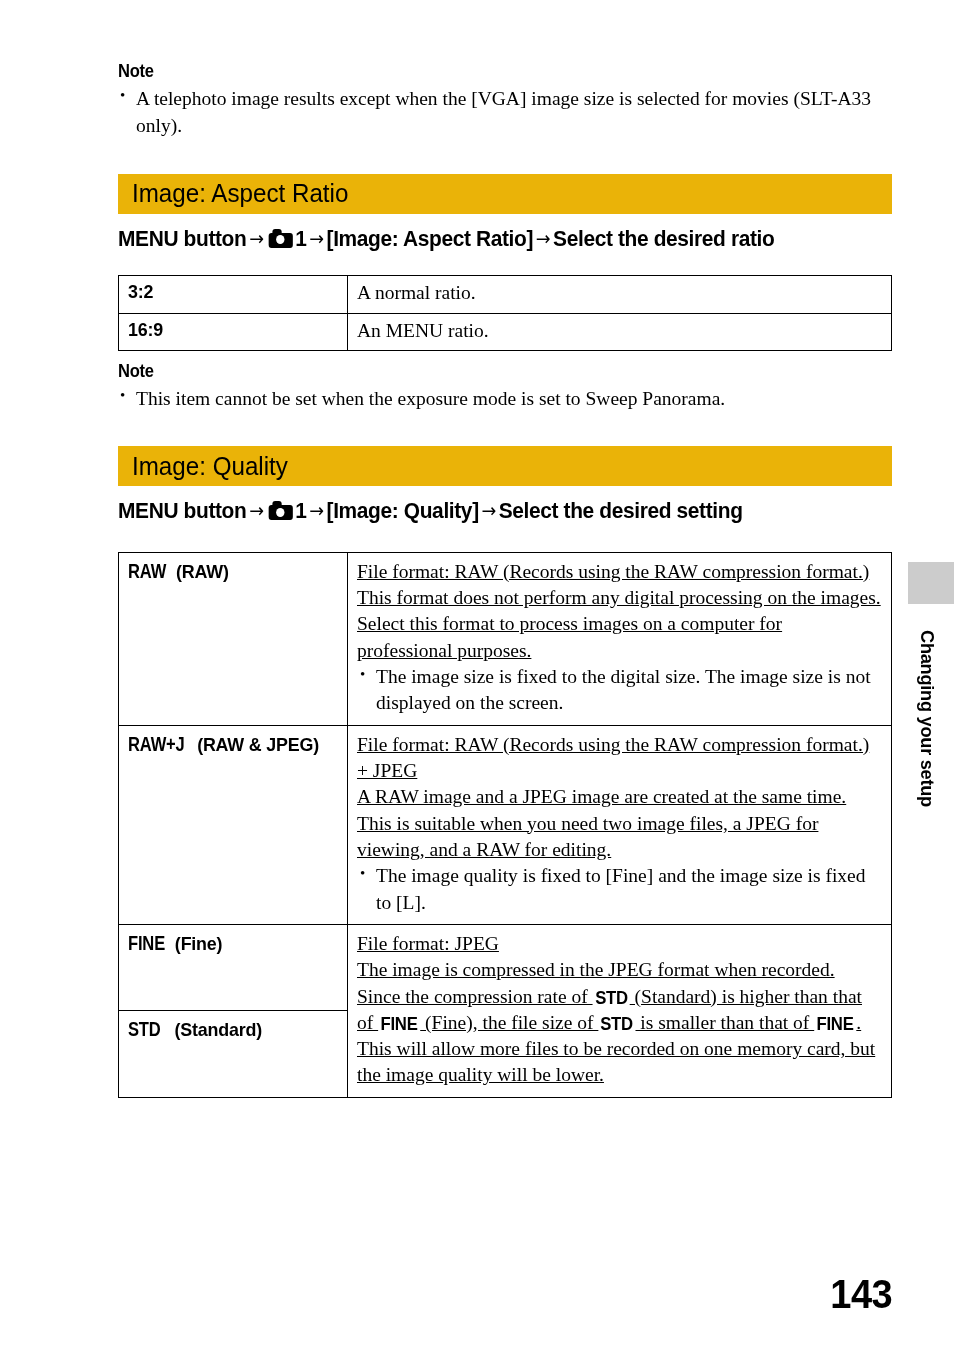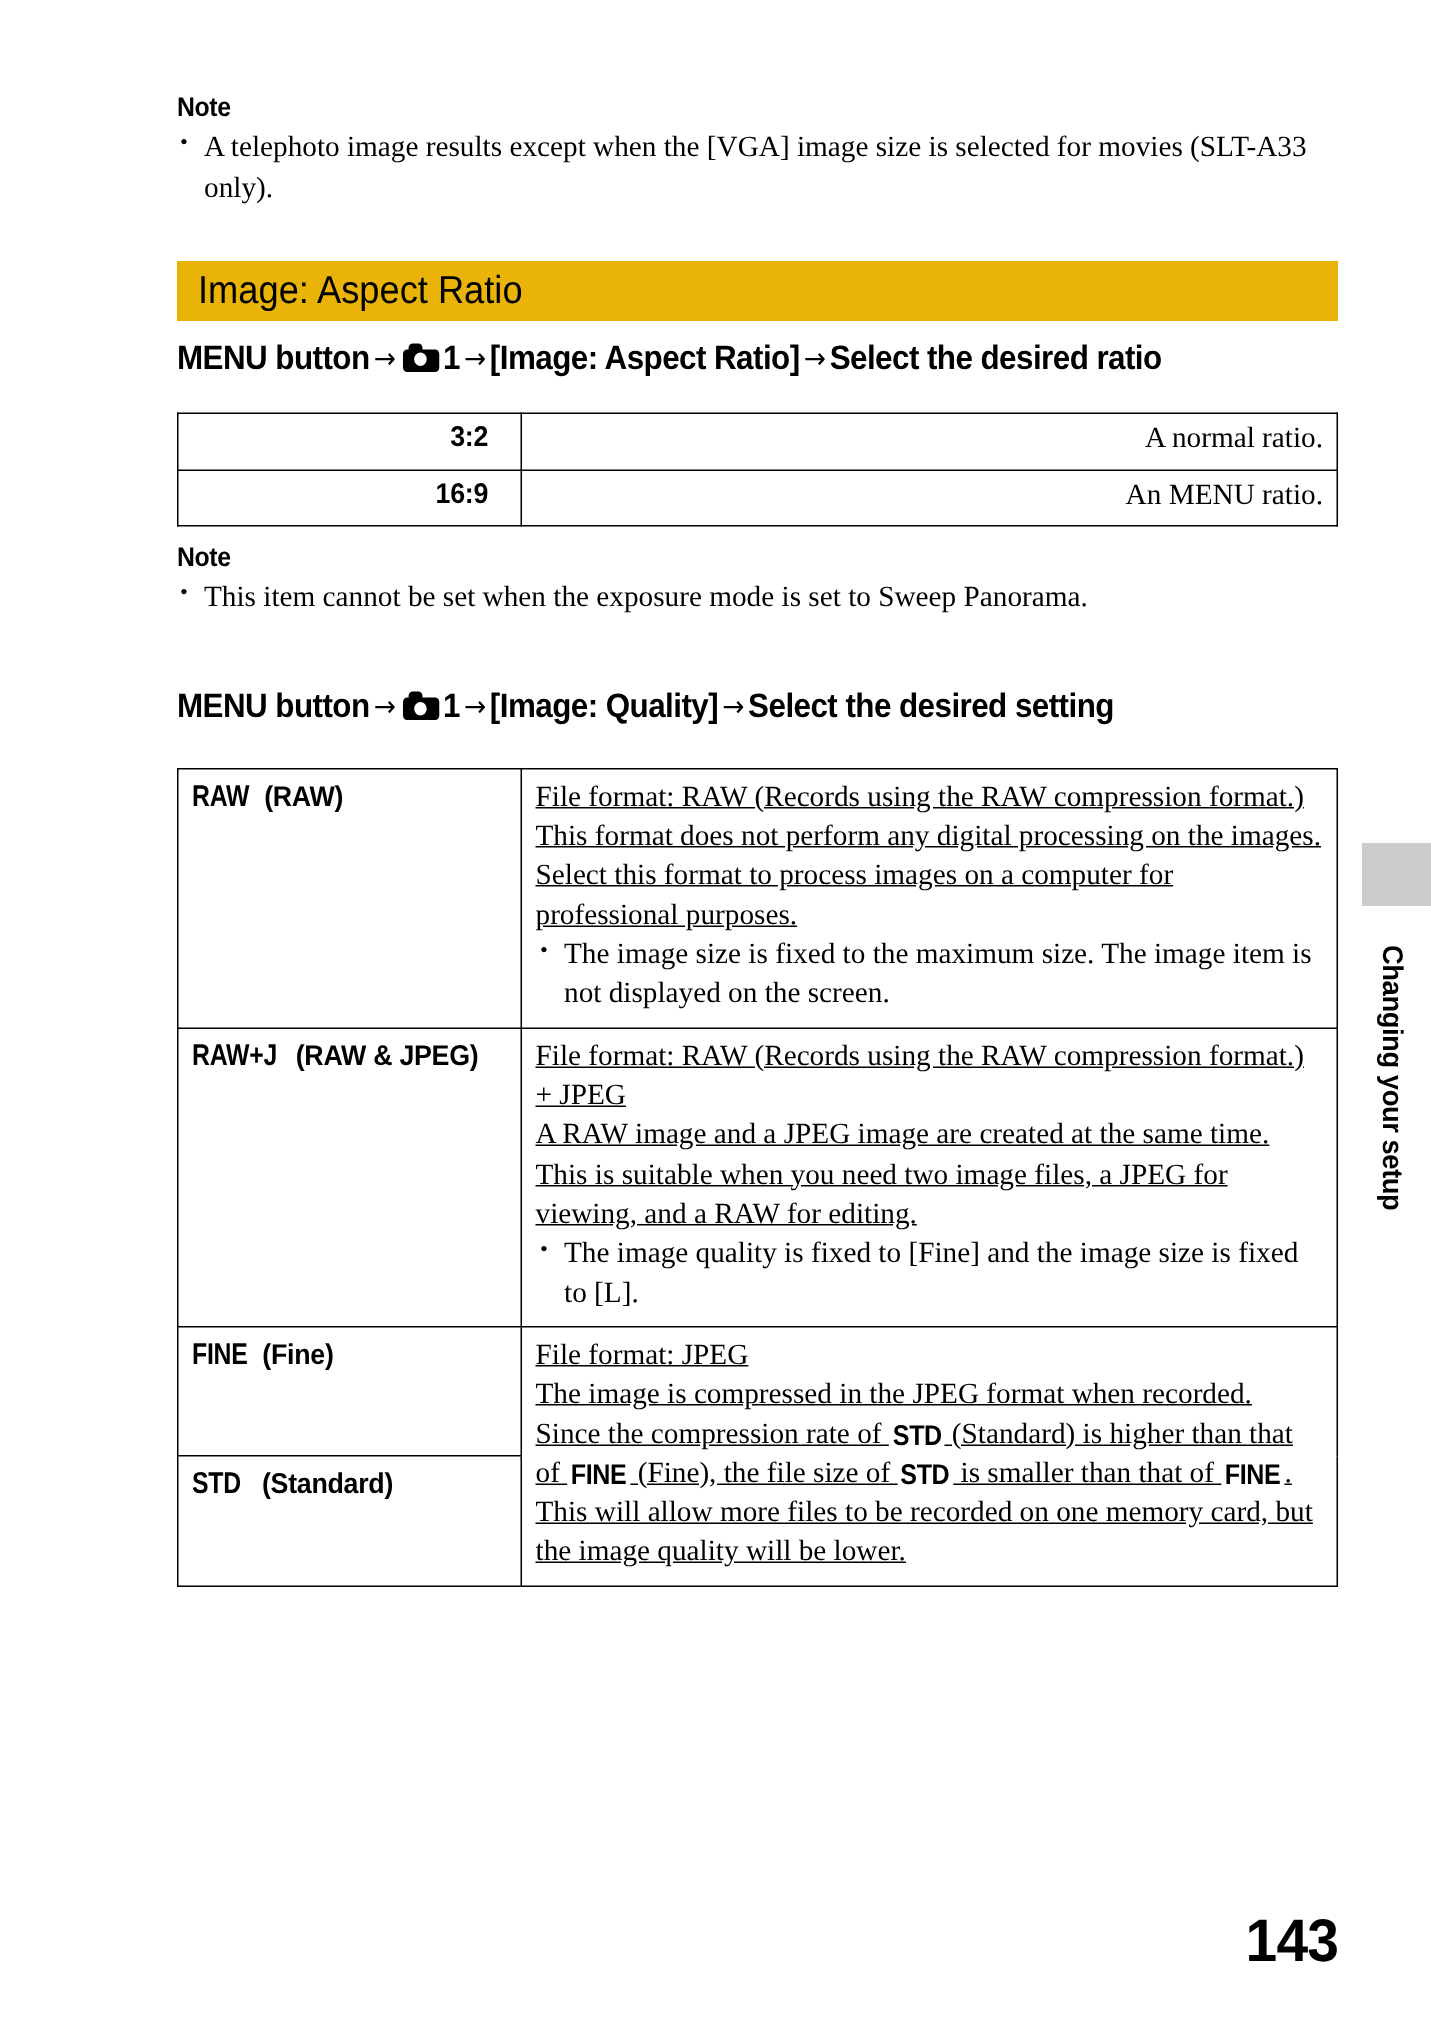--- a/index.html
+++ b/index.html
@@ -184,21 +184,20 @@
     content: "\2022";
     position: absolute;
     left: 3px;
     top: 0;
     font-size: 15px;
   }
 
   
   table.ratio td {
     padding: 4px 9px 6px 9px;
-    text-align: right;
   }
   table.ratio td.key {
     font-size: 19px;
   }
 
   
   .glyph {
     font-family: "Liberation Sans", sans-serif;
     font-weight: bold;
     display: inline-block;
@@ -305,39 +304,42 @@
 
     <div>
       <div class="note-label">Note</div>
       <ul class="note-list">
         <li>This item cannot be set when the exposure mode is set to Sweep Panorama.</li>
       </ul>
     </div>
 
     <div class="gap-lg"></div>
 
+    <div class="section-bar">
+      <span class="section-bar-title">Image: Quality</span>
+    </div>
 
     <div class="menu-path">
       <span>MENU button</span><span class="arrow">→</span><span class="cam-icon"><span class="hump"></span><span class="body"></span><span class="lens"></span></span><span>1</span><span class="arrow">→</span><span>[Image: Quality]</span><span class="arrow">→</span><span>Select the desired setting</span>
     </div>
 
     <div class="gap-md"></div>
 
     <table class="spec quality">
       <tbody>
 
         <tr>
           <td class="key">
             <span class="keyinner"><span class="glyph" style="font-size:20px">RAW</span>&nbsp;<span>(RAW)</span></span>
           </td>
           <td class="val">
             <p>File format: RAW (Records using the RAW compression format.)</p>
             <p>This format does not perform any digital processing on the images. Select this format to process images on a computer for professional purposes.</p>
             <ul>
-              <li>The image size is fixed to the maximum size. The image item is not displayed on the screen.</li>
+              <li>The image size is fixed to the digital size. The image size is not displayed on the screen.</li>
             </ul>
           </td>
         </tr>
 
         <tr>
           <td class="key">
             <span class="keyinner"><span class="glyph" style="font-size:20px">RAW+J</span>&nbsp;<span>(RAW &amp; JPEG)</span></span>
           </td>
           <td class="val">
             <p>File format: RAW (Records using the RAW compression format.) + JPEG</p>

